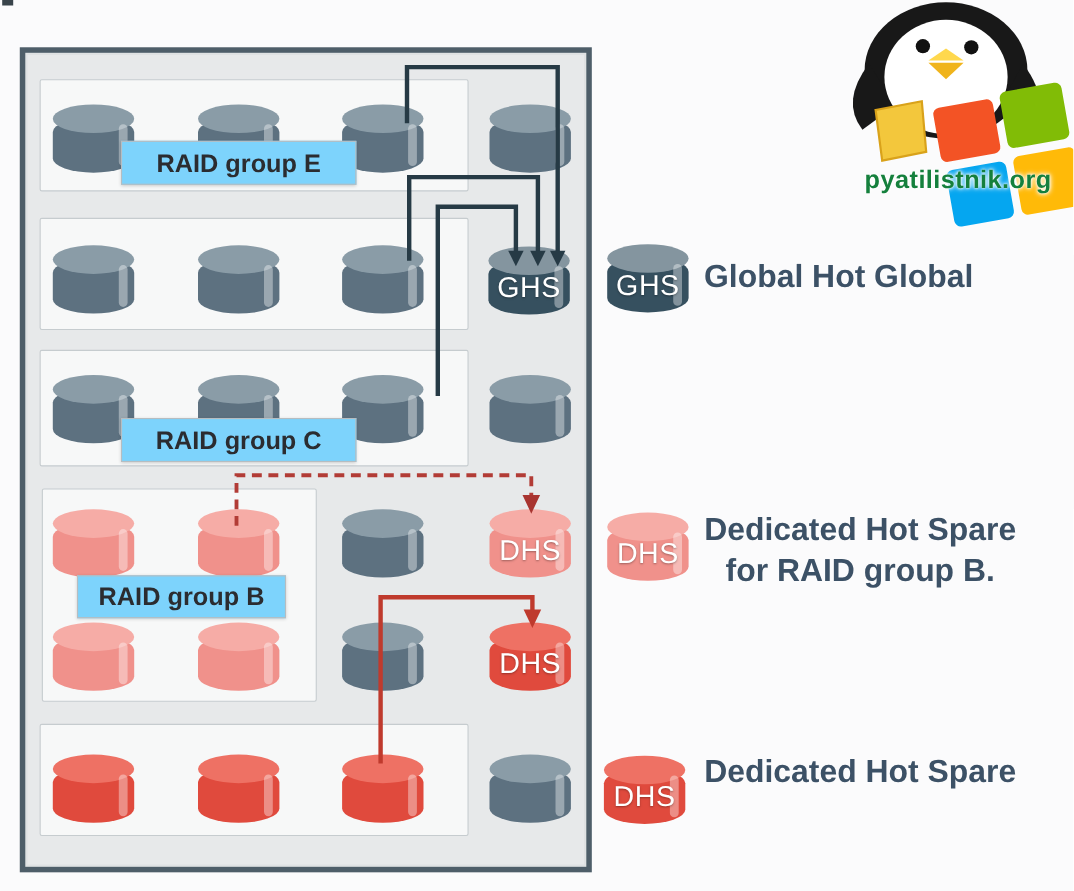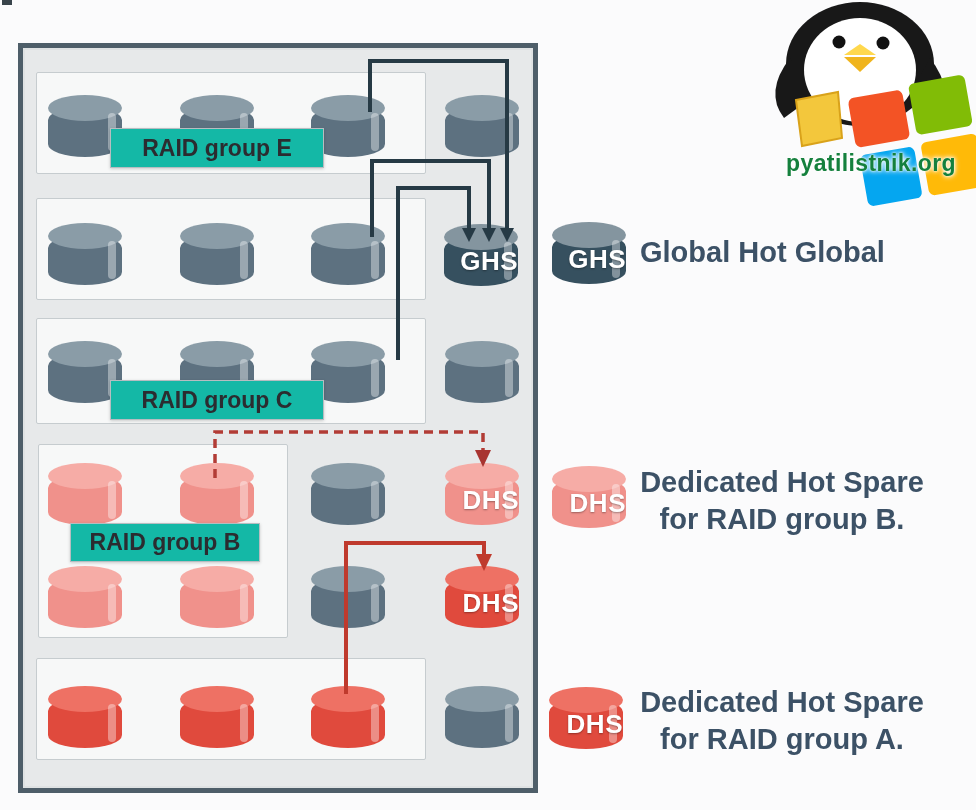--- a/index.html
+++ b/index.html
@@ -9,35 +9,35 @@
   
   .panel{position:absolute;left:18px;top:43px;width:520px;height:750px;
          box-sizing:border-box;border:5px solid #4e5e69;background:#e7e9ea;
          box-shadow:inset 0 0 0 2px #dfe2e3;}
   .speck{position:absolute;left:2px;top:0;width:10px;height:5px;background:#39444b;}
 
   
   .gbox{position:absolute;background:#f7f8f8;border:1px solid #c6cccf;border-radius:2px;z-index:2;}
 
   
-  .glabel{position:absolute;background:#14b8a6;border:1px solid #b6bdc1;z-index:6;
+  .glabel{position:absolute;background:#7dd3fc;border:1px solid #b6bdc1;z-index:6;
           display:flex;align-items:center;justify-content:center;
           font-size:23px;font-weight:bold;color:#2b2c30;box-shadow:0 1px 3px rgba(0,0,0,.18);}
 
   
   .disk{position:absolute;width:74px;height:64px;z-index:3;}
   .dbody{position:absolute;left:0;top:12px;width:74px;height:50px;border-radius:37px/13px;background:var(--body);}
   .dtop{position:absolute;left:0;top:0;width:74px;height:26px;border-radius:50%;background:var(--top);}
   .dshine{position:absolute;right:6px;top:18px;width:8px;height:38px;border-radius:4px;background:rgba(255,255,255,.38);}
   .disk.gray{--top:#8a9ca7;--body:#5d7180;}
   .disk.dark{--top:#84959f;--body:#36505f;}
   .disk.pink{--top:#f6aca6;--body:#f0918b;}
   .disk.red {--top:#ee7164;--body:#e04a3d;}
-  .dtag{position:absolute;left:0;top:22px;width:100%;text-align:right;color:#ffffff;
-        font-weight:bold;font-size:26px;letter-spacing:.5px;z-index:2;
+  .dtag{position:absolute;left:0;top:22px;width:100%;text-align:center;color:#ffffff;
+        font-weight:normal;font-size:26px;letter-spacing:.5px;z-index:2;
         text-shadow:0 1px 2px rgba(0,0,0,.35);}
 
   
   .wires{position:absolute;left:0;top:0;width:976px;height:810px;z-index:5;pointer-events:none;}
 
   
   .legend-text{position:absolute;color:#3c5166;font-weight:bold;z-index:4;}
   .lg1{left:640px;top:234px;width:330px;font-size:29px;line-height:36px;text-align:left;}
   .lg2{left:592px;top:464px;width:380px;font-size:29px;line-height:37px;text-align:center;}
   .lg3{left:592px;top:684px;width:380px;font-size:29px;line-height:37px;text-align:center;}
@@ -232,21 +232,20 @@
   </div>
 
   <div class="disk red" style="left:549px;top:687px;z-index:4">
       <span class="dbody"></span>
       <span class="dtop"></span>
       <span class="dshine"></span>
       <span class="dtag">DHS</span>
     </div>
   <div class="legend-text lg3">
     <div>Dedicated Hot Spare</div>
-    <div>for RAID group A.</div>
   </div>
 
   <svg class="logo" viewBox="0 0 220 210">
     <ellipse cx="104" cy="64" rx="74" ry="62" fill="#181818"></ellipse>
     <path d="M34,58 Q8,92 28,118 L58,96 Z" fill="#181818"></path>
     <path d="M174,58 Q200,92 182,120 L152,98 Z" fill="#181818"></path>
     <ellipse cx="104" cy="70" rx="56" ry="52" fill="#ffffff"></ellipse>
     <circle cx="83" cy="42" r="6.5" fill="#111111"></circle>
     <circle cx="127" cy="43" r="6.5" fill="#111111"></circle>
     <polygon points="88,55 120,55 104,44" fill="#ffd84d"></polygon>

